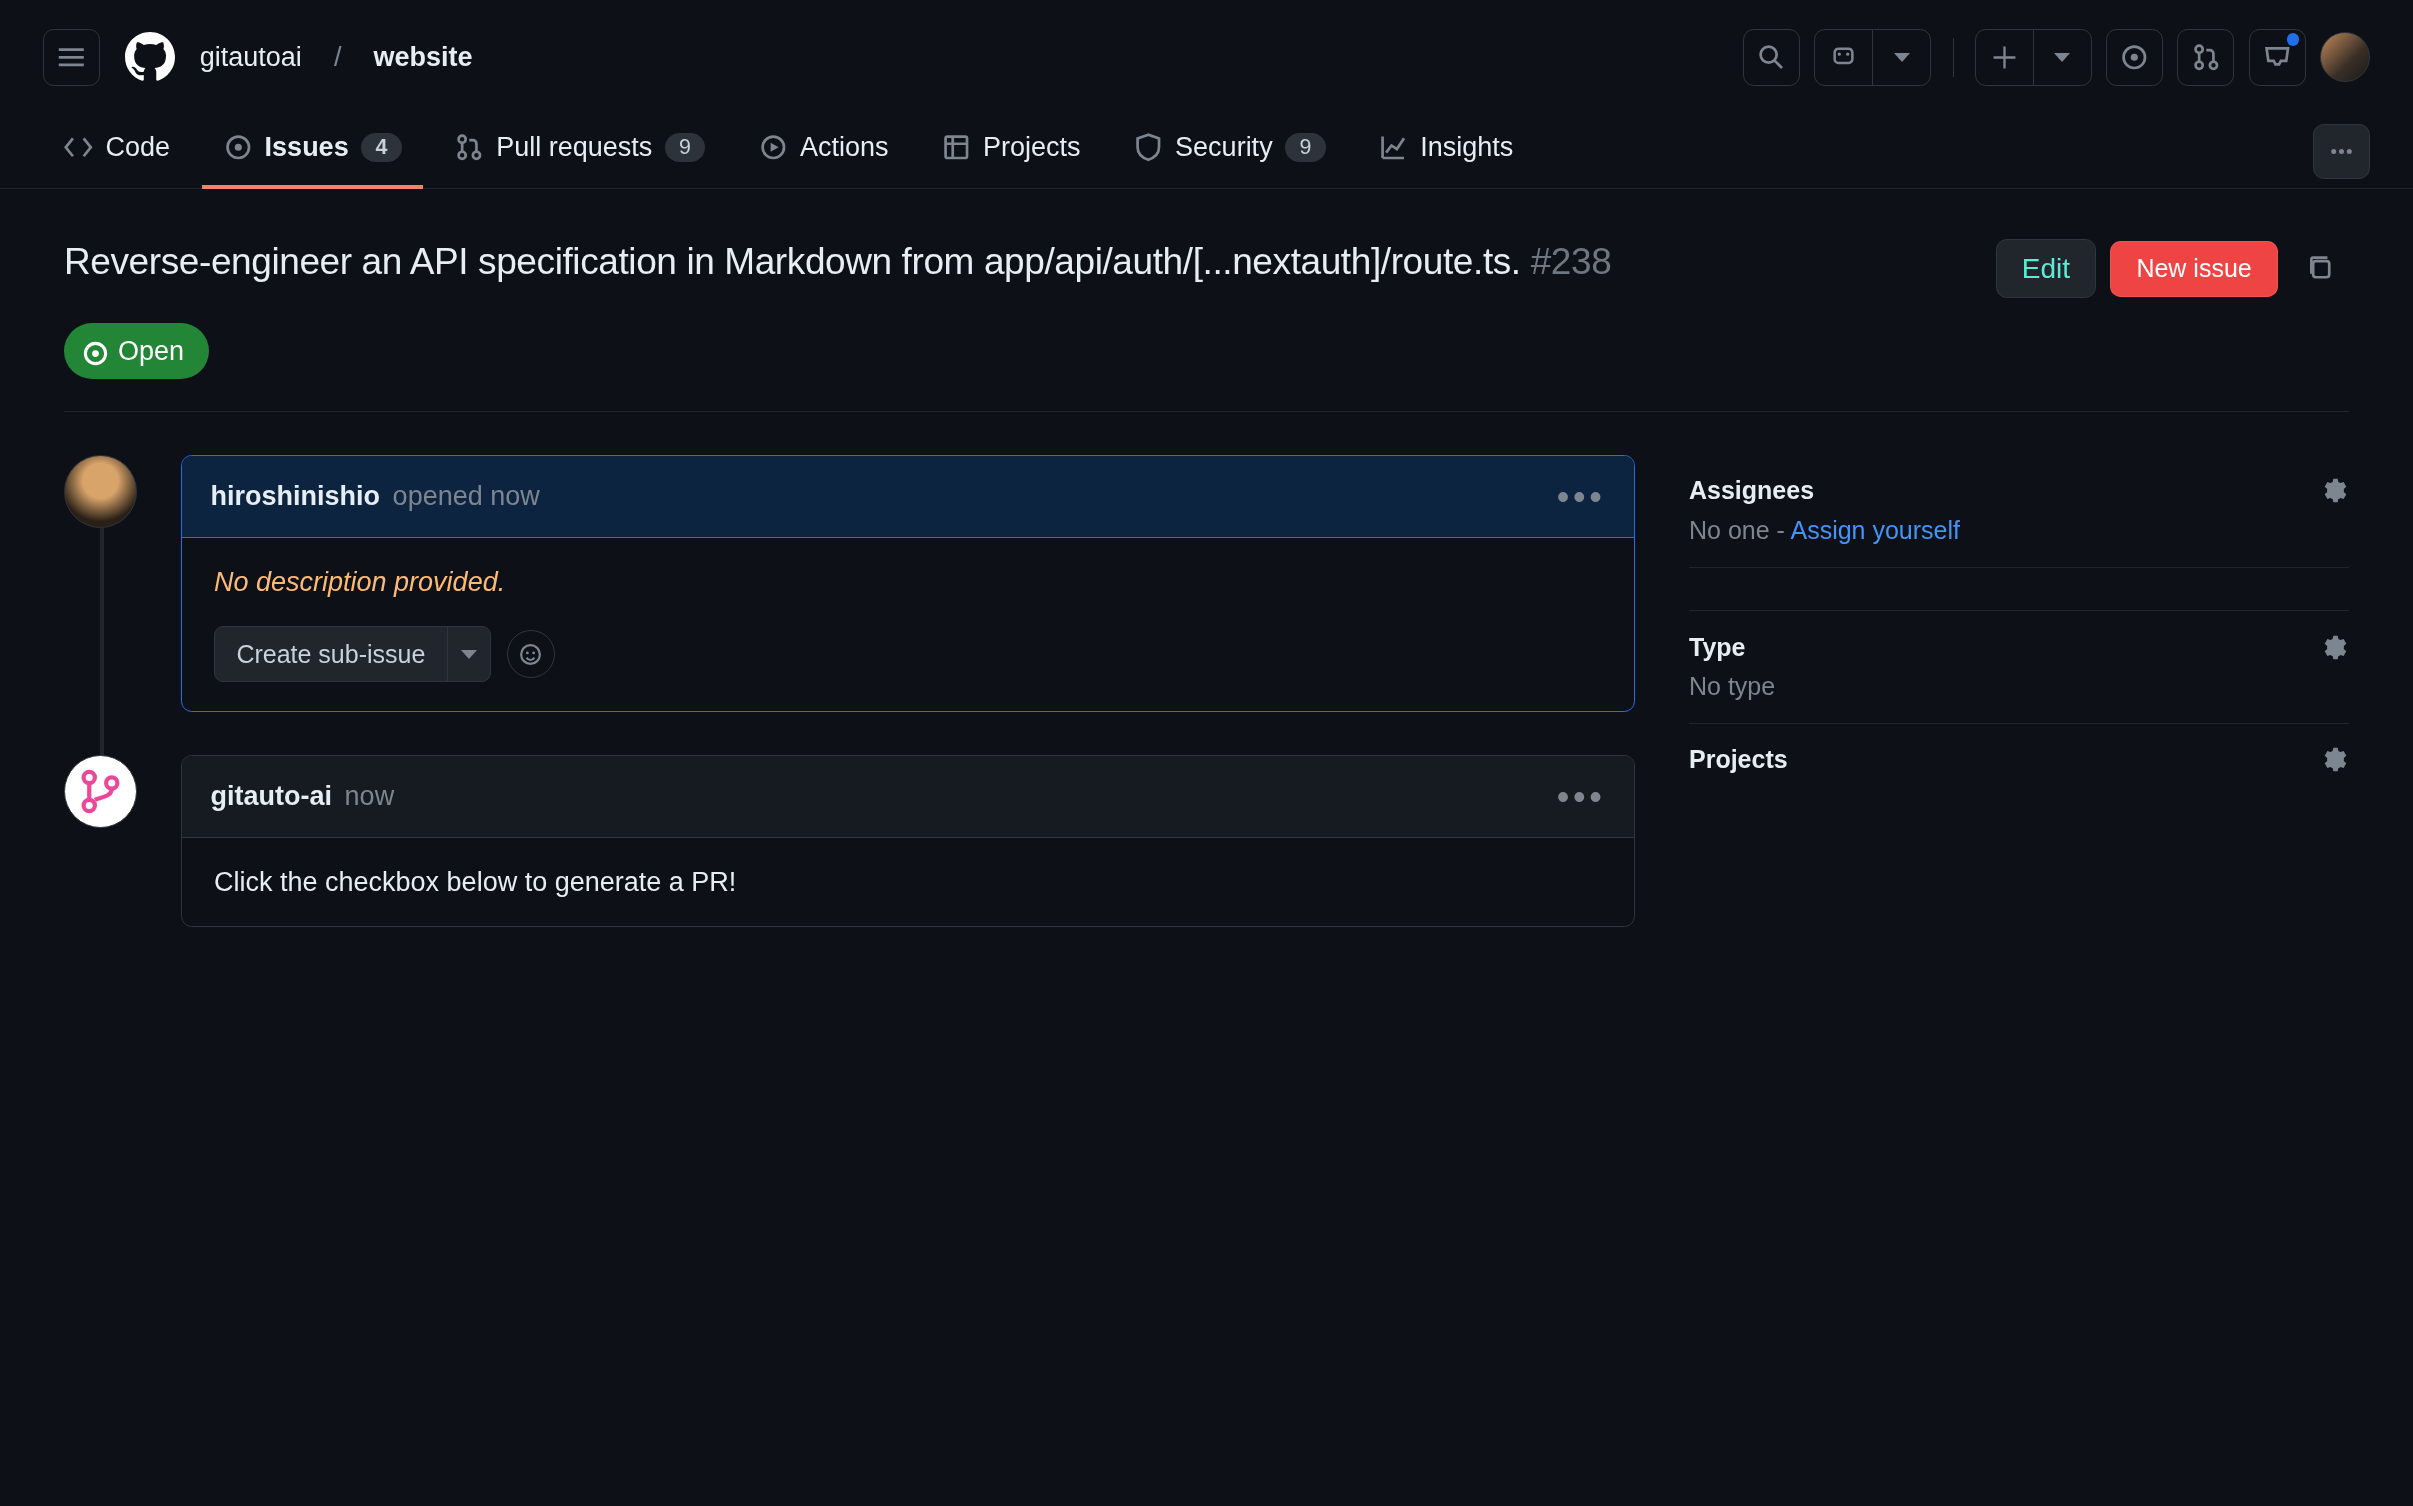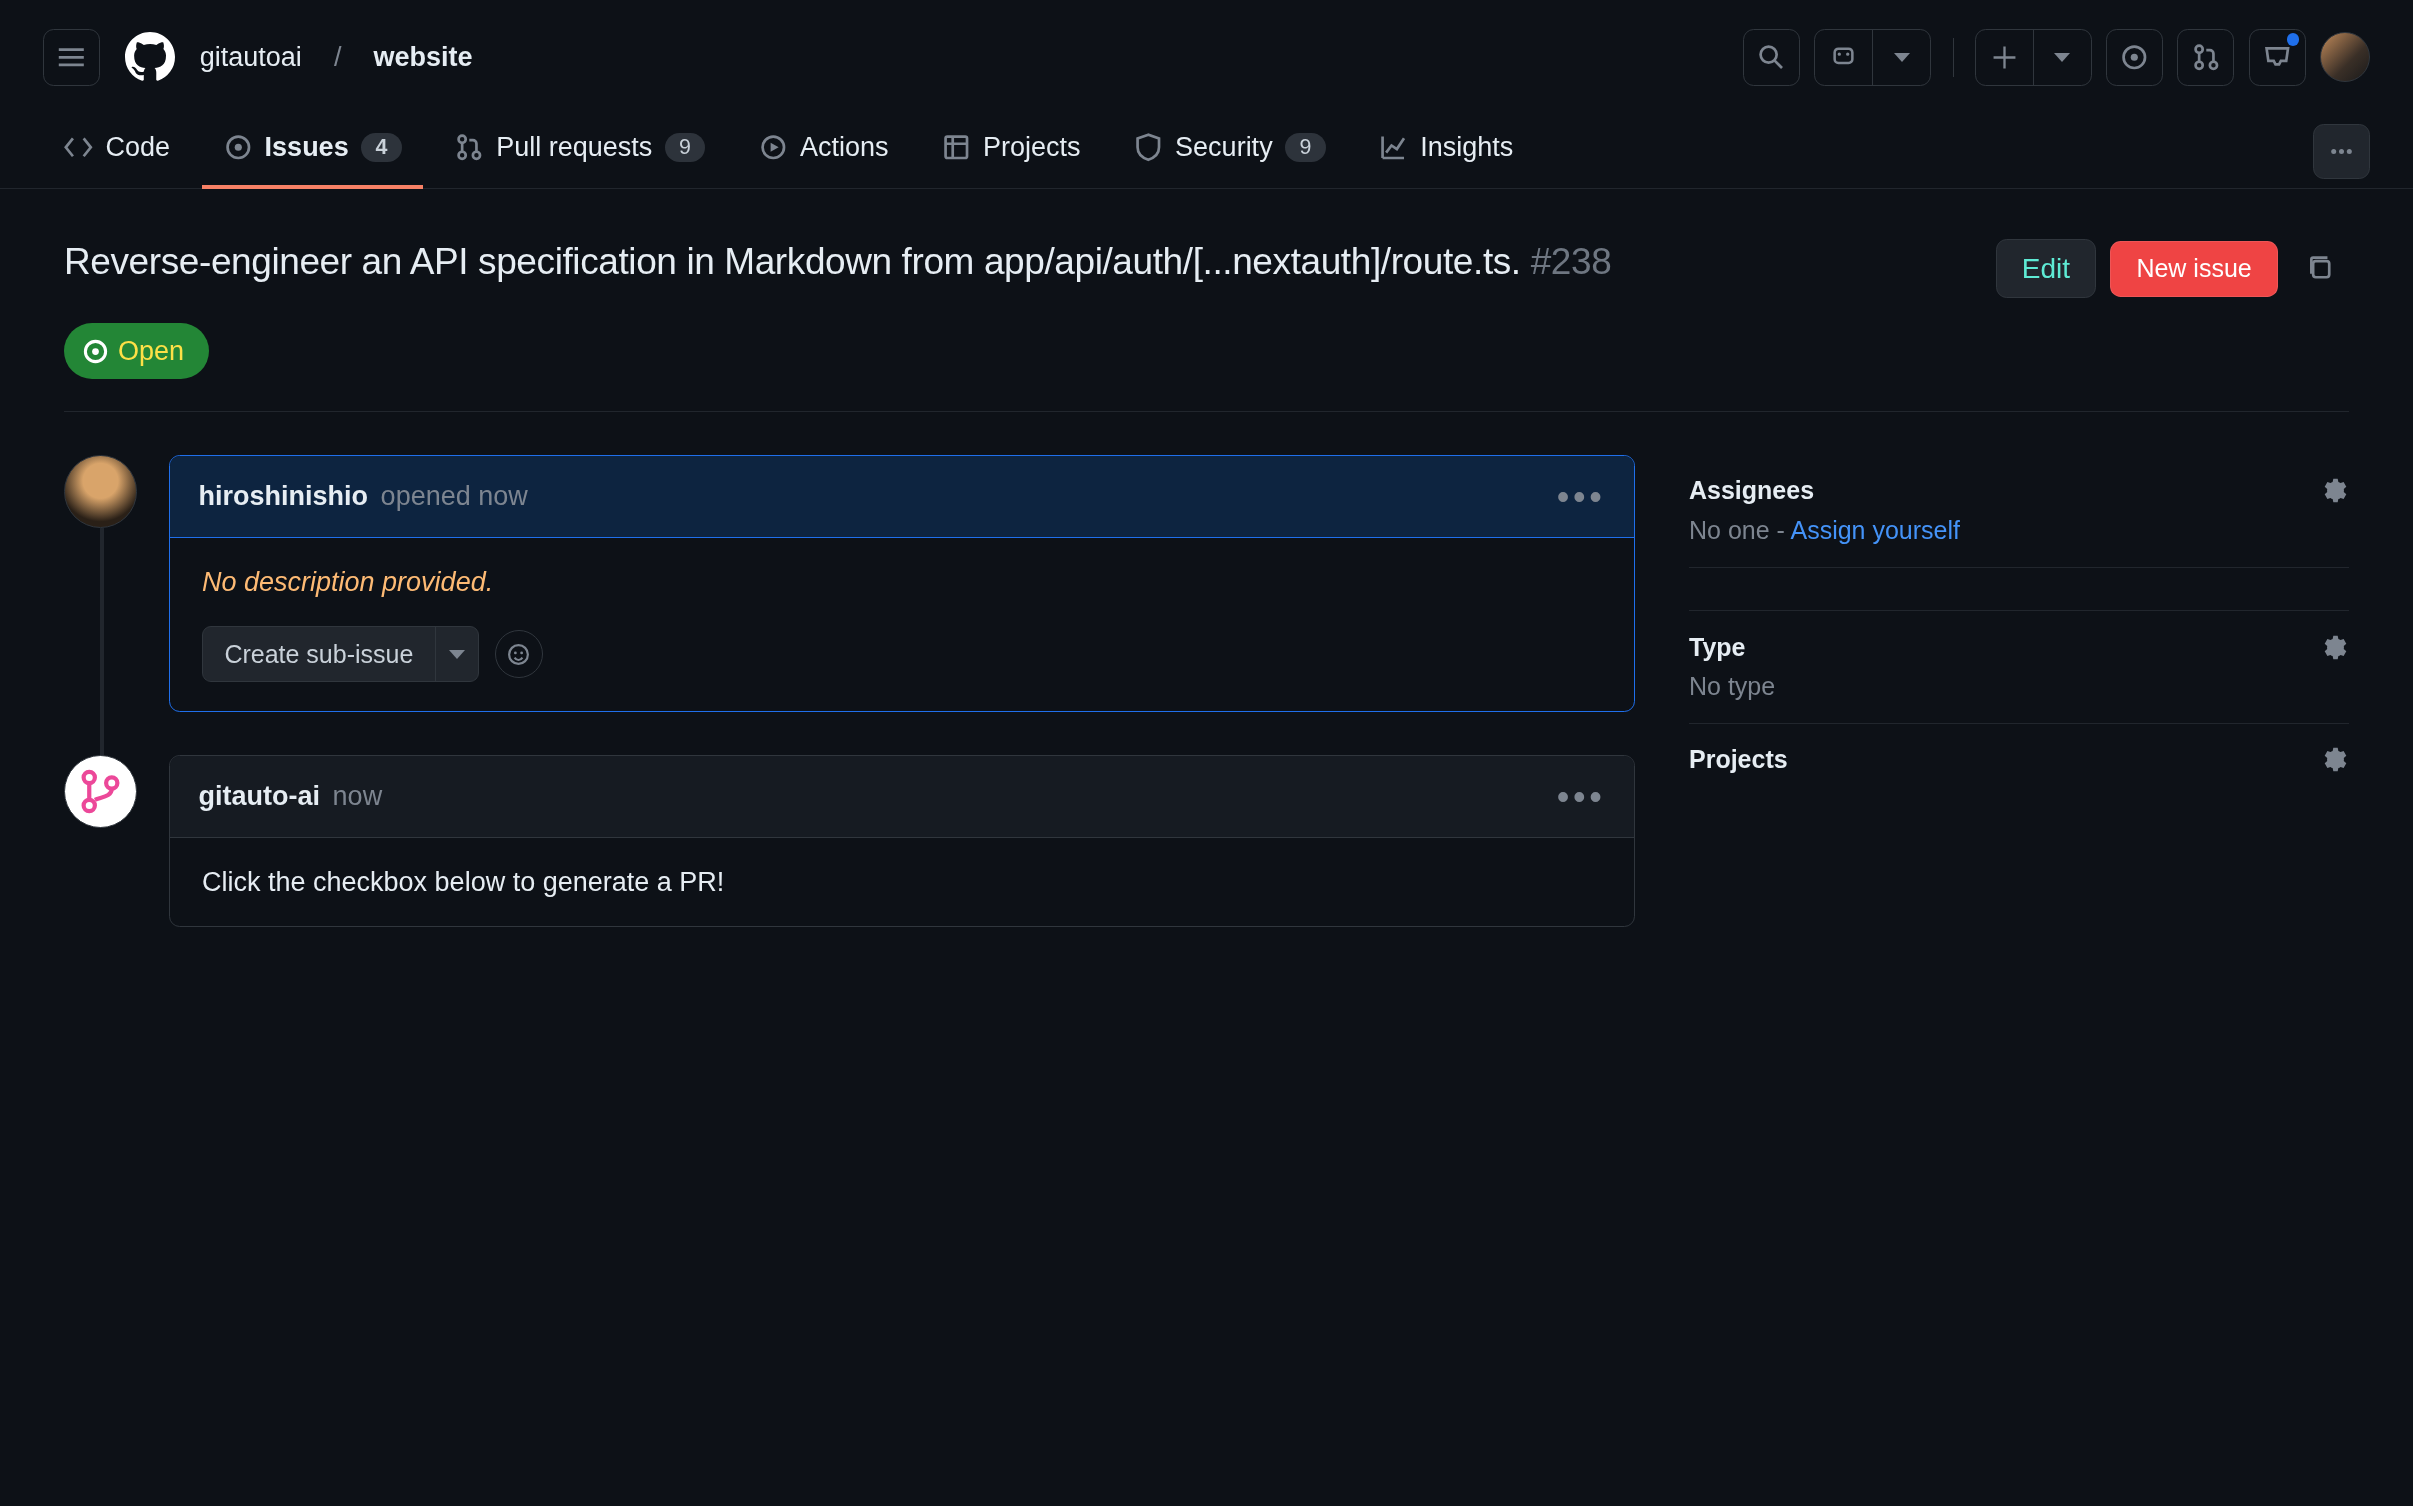--- a/index.html
+++ b/index.html
@@ -142,37 +142,37 @@
     color:#fff;
     font-size:25px;
     font-weight:500;
     padding: 12.5px 25px;
     border-radius:10.7px;
     cursor:pointer;
   }
   .status-row { margin-top: 25px; display:flex; align-items:center; }
   .state-open {
     background:#238636;
-    color:#fde047;
+    color:#ffffff;
     border-radius: 892px;
     padding: 12.5px 25px 12.5px 18px;
     display:flex;
-    align-items:center;
+    align-items:flex-end;
     gap:9px;
     font-size:27px;
     font-weight:500;
   }
   .state-open svg { width:27px; height:27px; }
   .hr { border:none; border-top:0.9px solid #21262d; margin: 32px 0 0 0; }
   
   .cols { display:flex; gap: 54px; margin-top: 43px; }
   .left { flex:1; }
   .right { width: 660px; }
   
-  .thread-item { display:flex; gap:32px; position:relative; }
+  .thread-item { display:flex; gap:44px; position:relative; }
   .thread-item + .thread-item { margin-top: 43px; }
   .thread-avatar {
     width:73px; height:73px;
     border-radius:50%;
     flex-shrink:0;
     background:#ddd;
     border:1.8px solid #30363d;
   }
   .thread-avatar.bot { background:#fff; display:flex; align-items:center; justify-content:center; }
   .card {

